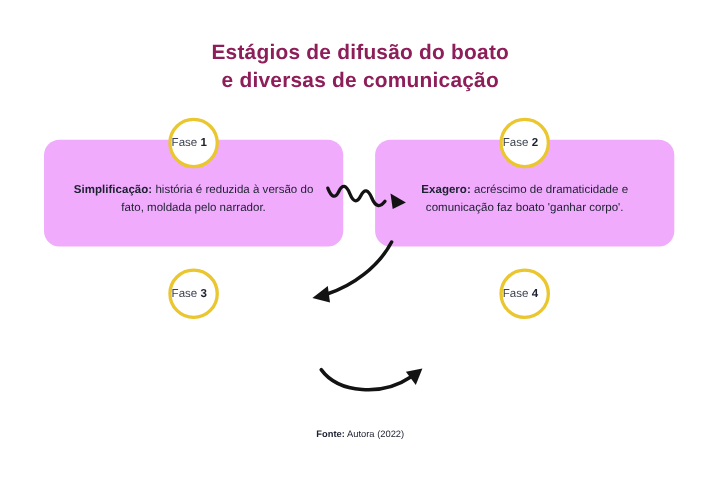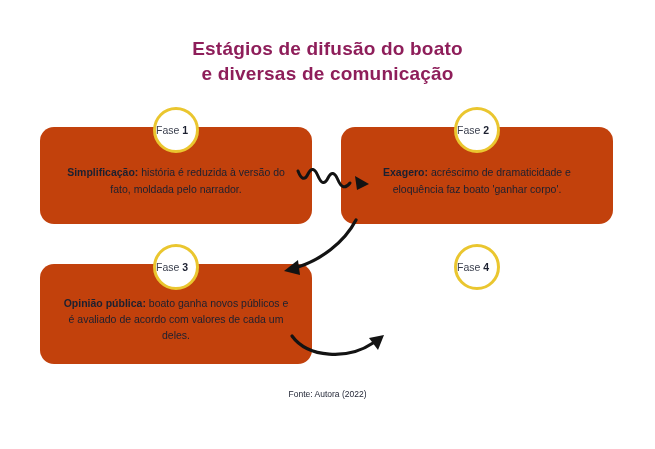--- a/index.html
+++ b/index.html
@@ -22,21 +22,21 @@
     text-align:center;
     color:#8e1e5a;
     font-size:19px;
     font-weight:bold;
     line-height:1.32;
     letter-spacing:.2px;
   }
   .phase-box{
     position:absolute;
     width:272px;
-    background:#c2410c;
+    background:#f0abfc;
     border-radius:14px;
     display:flex;
     align-items:center;
     justify-content:center;
   }
   .phase-box .text{
     text-align:center;
     font-size:10.5px;
     line-height:1.55;
     color:#1c2030;
@@ -75,21 +75,21 @@
   }
   .footer{
     position:absolute;
     top:389px;
     left:0;
     width:100%;
     text-align:center;
     font-size:8.5px;
     color:#1c2030;
   }
-  .footer .label{font-weight:normal;}
+  .footer .label{font-weight:bold;}
 </style>
 </head>
 <body>
 
 <div class="canvas">
 
   <div class="title">
     <div>Estágios de difusão do  boato</div>
     <div>e diversas de comunicação</div>
   </div>
@@ -101,34 +101,28 @@
     </div>
   </div>
   <div class="badge badge1">
     <span>Fase</span>
     <span class="num">1</span>
   </div>
 
   <div class="phase-box box2">
     <div class="text">
       <span class="term">Exagero:</span>
-      <span>acréscimo de dramaticidade e eloquência faz boato 'ganhar corpo'.</span>
+      <span>acréscimo de dramaticidade e comunicação faz boato 'ganhar corpo'.</span>
     </div>
   </div>
   <div class="badge badge2">
     <span>Fase</span>
     <span class="num">2</span>
   </div>
 
-  <div class="phase-box box3">
-    <div class="text">
-      <span class="term">Opinião pública:</span>
-      <span>boato ganha novos públicos e é avaliado de acordo com valores de cada um deles.</span>
-    </div>
-  </div>
   <div class="badge badge3">
     <span>Fase</span>
     <span class="num">3</span>
   </div>
 
   <div class="badge badge4">
     <span>Fase</span>
     <span class="num">4</span>
   </div>
 

